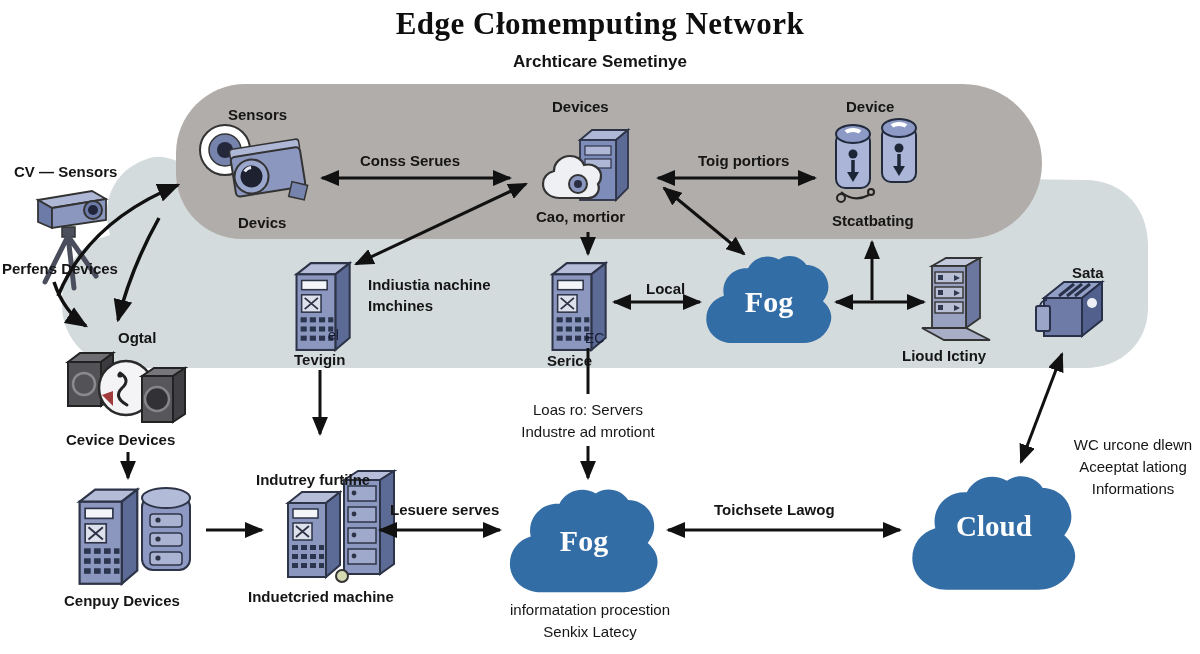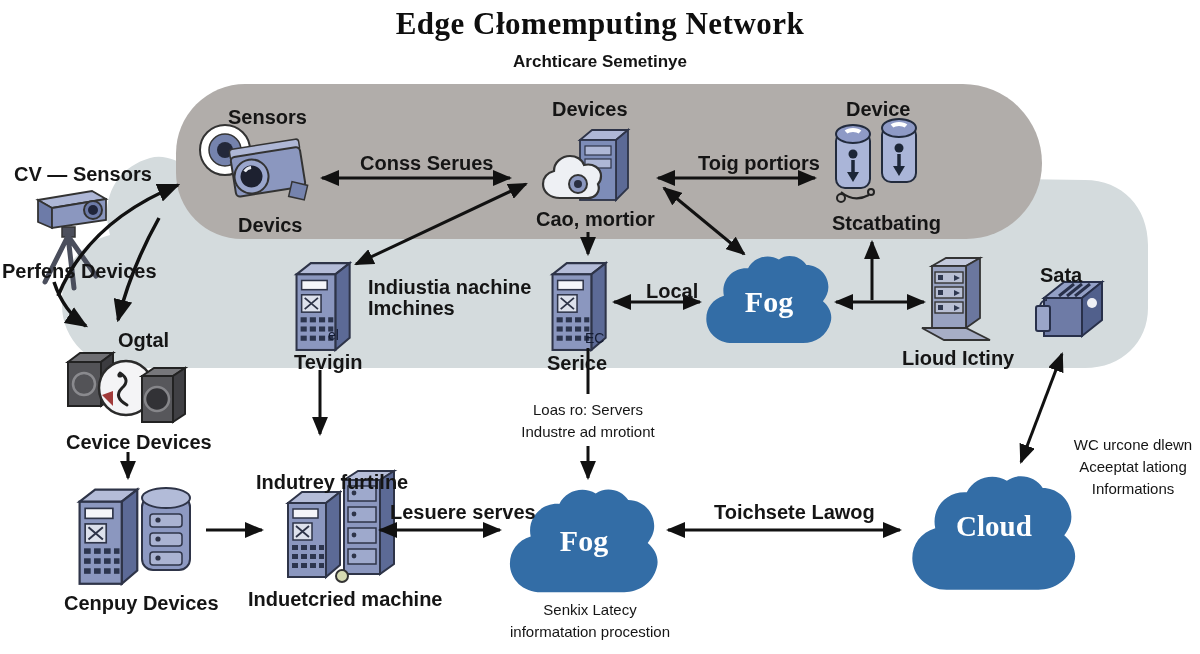--- a/index.html
+++ b/index.html
@@ -4,21 +4,21 @@
 <style>
   html,body{margin:0;padding:0;background:#fff;}
   .stage{position:relative;width:1200px;height:654px;background:#ffffff;overflow:hidden;
          font-family:"Liberation Sans",sans-serif;border-radius:7px;}
   .layer{position:absolute;left:0;top:0;width:1200px;height:654px;}
   .blob-dark{position:absolute;left:176px;top:84px;width:866px;height:155px;
              background:#b1adaa;border-radius:84px 96px 92px 80px;z-index:1;}
   .icon{position:absolute;z-index:2;}
   .cloudsvg{position:absolute;z-index:2;}
   #arrows{position:absolute;left:0;top:0;z-index:3;}
-  .lbl{position:absolute;z-index:4;font-weight:700;font-size:20px;color:#151515;white-space:nowrap;}
+  .lbl{position:absolute;z-index:4;font-weight:700;font-size:15px;color:#151515;white-space:nowrap;}
   .title{position:absolute;z-index:4;left:0;top:6px;width:1200px;text-align:center;
          font-family:"Liberation Serif",serif;font-weight:700;font-size:31px;color:#0e0e0e;letter-spacing:.5px;}
   .subtitle{position:absolute;z-index:4;left:0;top:52px;width:1200px;text-align:center;
             font-weight:700;font-size:17px;color:#141414;}
   .cloudtxt{position:absolute;z-index:4;color:#ffffff;text-align:center;
             font-family:"Liberation Serif",serif;font-weight:700;}
   .badge{position:absolute;z-index:4;font-weight:400;font-size:14px;color:#141c33;}
   .noteblock{position:absolute;z-index:4;font-weight:400;font-size:15px;color:#151515;
              text-align:center;line-height:22px;white-space:nowrap;}
 </style>
@@ -272,35 +272,35 @@
 
   <div class="lbl" style="left:368px;top:276px">Indiustia nachine</div>
   <div class="lbl" style="left:368px;top:297px">Imchines</div>
   <div class="lbl" style="left:294px;top:351px">Tevigin</div>
   <div class="badge" style="left:328px;top:327px">el</div>
   <div class="lbl" style="left:646px;top:280px">Local</div>
   <div class="lbl" style="left:547px;top:352px">Serice</div>
   <div class="badge" style="left:585px;top:330px">EC</div>
   <div class="cloudtxt" style="left:703px;top:285px;width:132px;font-size:30px">Fog</div>
   <div class="lbl" style="left:902px;top:347px">Lioud Ictiny</div>
-  <div class="lbl" style="left:1040px;top:264px">Sata</div>
+  <div class="lbl" style="left:1072px;top:264px">Sata</div>
 
   <div class="noteblock" style="left:498px;top:399px;width:180px">
     <div>Loas ro: Servers</div>
     <div>Industre ad mrotiont</div>
   </div>
 
   <div class="lbl" style="left:256px;top:471px">Indutrey furtilne</div>
   <div class="lbl" style="left:248px;top:588px">Induetcried machine</div>
   <div class="lbl" style="left:390px;top:501px">Lesuere serves</div>
   <div class="cloudtxt" style="left:506px;top:524px;width:156px;font-size:30px">Fog</div>
 
   <div class="noteblock" style="left:480px;top:599px;width:220px">
+    <div>informatation procestion</div>
     <div>Senkix Latecy</div>
-    <div>informatation procestion</div>
   </div>
 
   <div class="lbl" style="left:714px;top:501px">Toichsete Lawog</div>
   <div class="cloudtxt" style="left:908px;top:510px;width:172px;font-size:29px">Cloud</div>
 
   <div class="noteblock" style="left:1058px;top:434px;width:150px">
     <div>WC urcone dlewn</div>
     <div>Aceeptat lationg</div>
     <div>Informations</div>
   </div>

